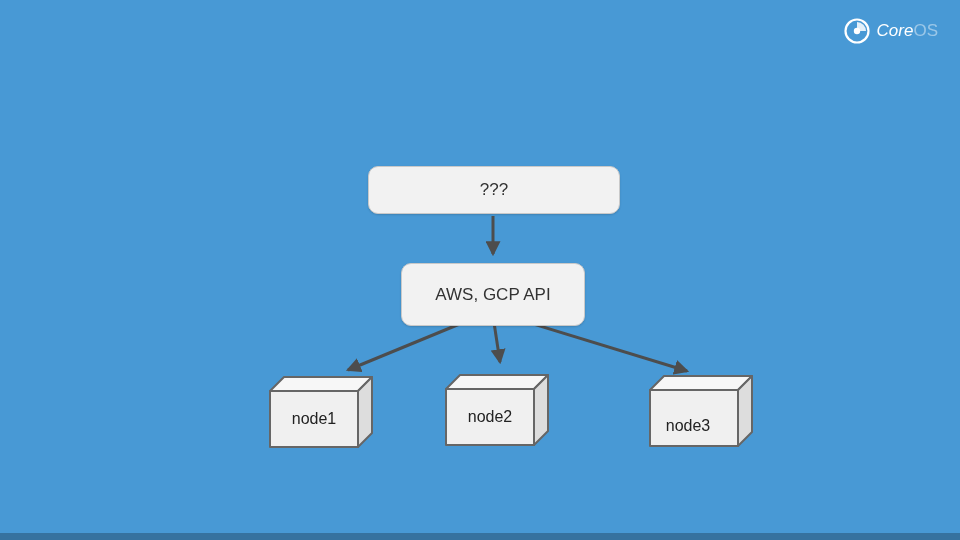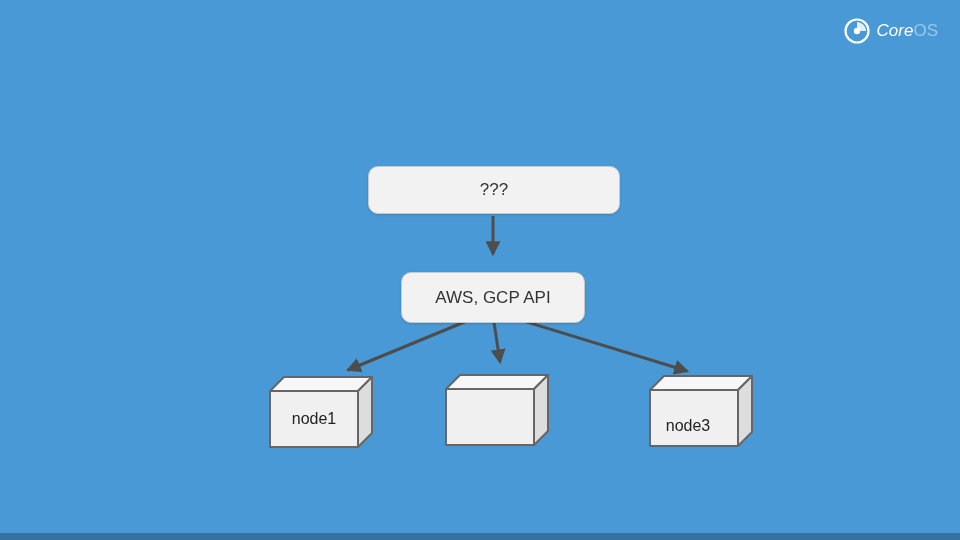--- a/index.html
+++ b/index.html
@@ -50,22 +50,22 @@
     justify-content: center;
     font-size: 17px;
     color: #333333;
     box-shadow: 0 1px 2px rgba(0,0,0,0.15);
   }
   .box-top {
     left: 368px; top: 166px;
     width: 252px; height: 48px;
   }
   .box-api {
-    left: 401px; top: 272px;
-    width: 184px; height: 51px;
+    left: 401px; top: 263px;
+    width: 184px; height: 63px;
   }
 
   
   .diagram-svg {
     position: absolute;
     left: 0; top: 0;
     width: 960px; height: 540px;
     pointer-events: none;
   }
 
@@ -142,17 +142,18 @@
   </svg>
 
   <div class="diagram-box box-top">
     <span>???</span>
   </div>
   <div class="diagram-box box-api">
     <span>AWS, GCP API</span>
   </div>
 
   <div class="node-label node-label-1">node1</div>
+  <div class="node-label node-label-2">node2</div>
   <div class="node-label node-label-3">node3</div>
 
   <div class="bottom-bar"></div>
 
 </div>
 
 </body></html>

